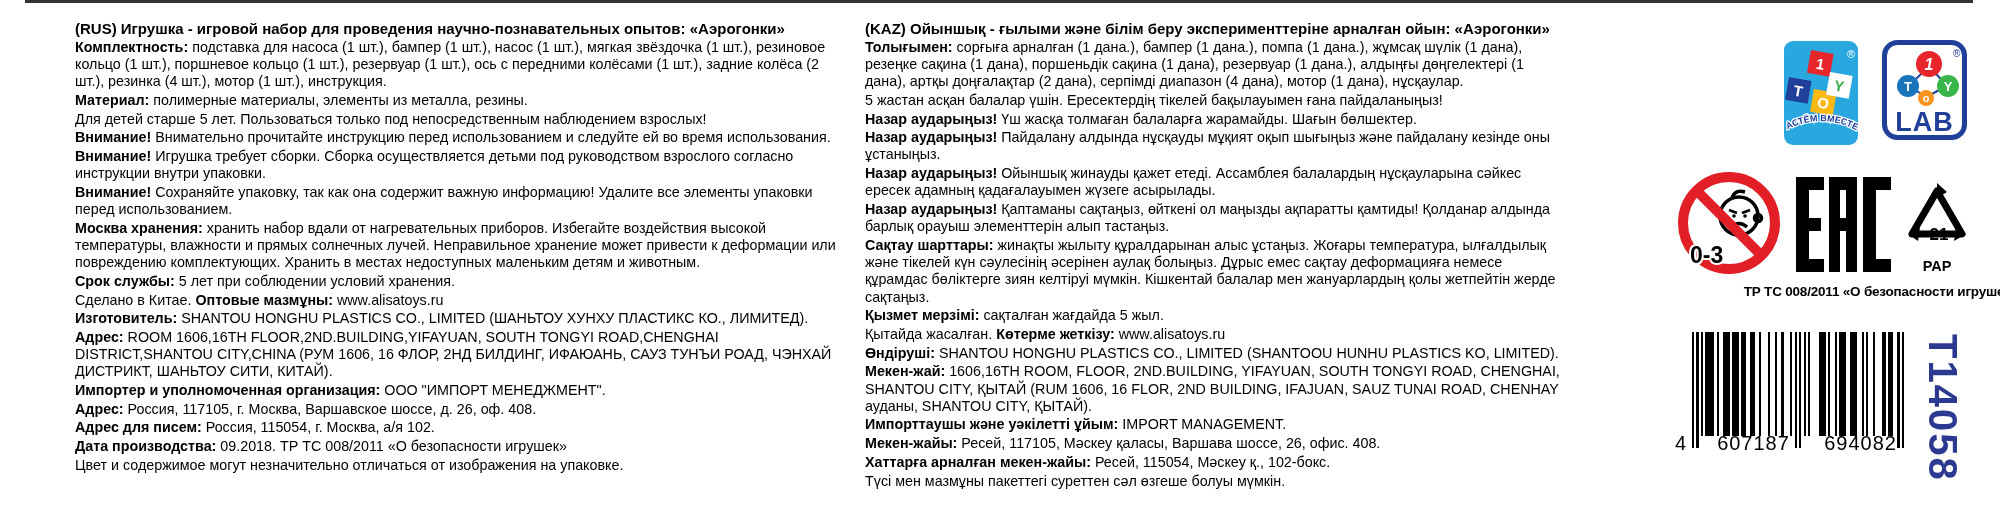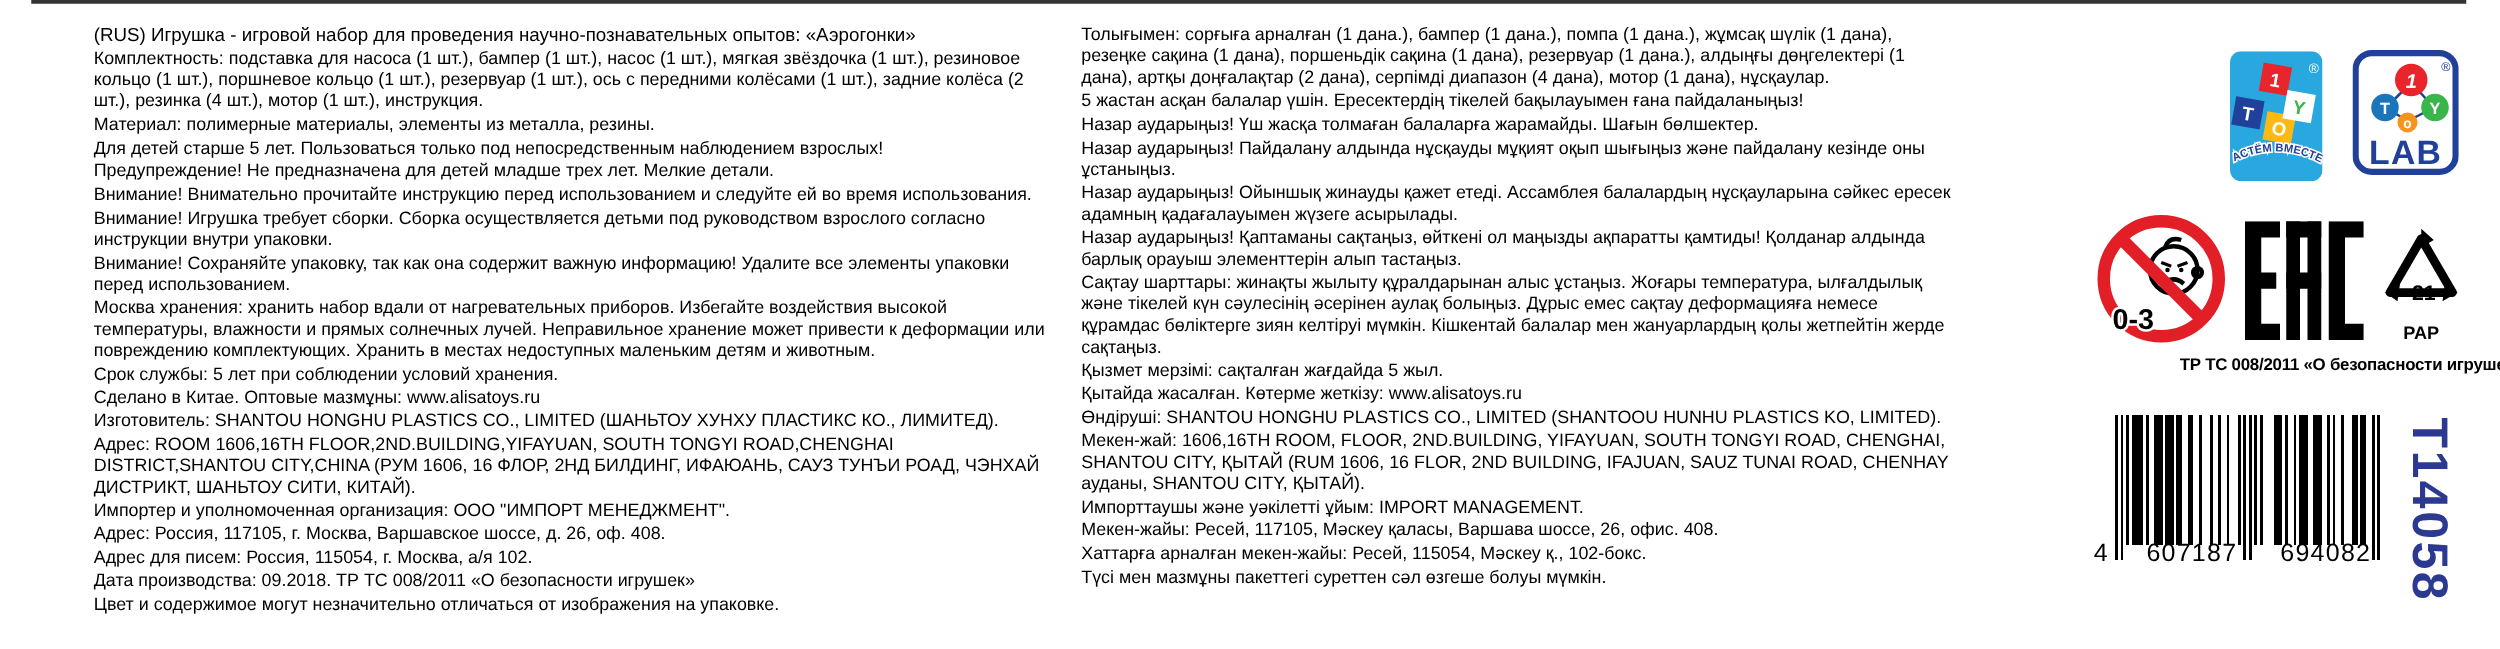--- a/index.html
+++ b/index.html
@@ -4,21 +4,21 @@
 <style>
   html,body{margin:0;padding:0;background:#fff;}
   .page{position:relative;width:2000px;height:519px;background:#ffffff;overflow:hidden;
         font-family:"Liberation Sans",sans-serif;color:#000;}
   .top-rule{position:absolute;left:25px;top:0;width:1948px;height:3px;background:#333;}
   .col{position:absolute;top:20px;}
   #rus{left:75px;width:763px;}
   #kaz{left:865px;width:697px;}
   .col p{margin:0 0 1.5px 0;font-size:14.3px;line-height:17.2px;}
   .col p.p-title{font-size:15px;}
-  .col b{font-weight:normal;}
+  .col b{font-weight:bold;}
   svg{font-family:"Liberation Sans",sans-serif;}
   .badge{position:absolute;}
   .brand-logo{left:1784px;top:41px;}
   .lab-logo{left:1882px;top:40px;}
   .age-warning{left:1676px;top:170px;}
   .eac-mark{left:1796px;top:177px;}
   .recycle-mark{left:1906px;top:183px;}
   .compliance{position:absolute;left:1723px;top:284px;width:316px;text-align:center;
               font-weight:bold;font-size:13.5px;letter-spacing:-0.2px;}
   .barcode{position:absolute;left:1692px;top:332px;width:212px;height:135px;}
@@ -35,36 +35,36 @@
 <body>
 
 <div class="page">
   <div class="top-rule"></div>
 
   <div id="rus" class="col">
       <p class="p-title"><b>(RUS) Игрушка - игровой набор для проведения научно-познавательных опытов: «Аэрогонки»</b></p>
       <p><b>Комплектность:</b><span> подставка для насоса (1 шт.), бампер (1 шт.), насос (1 шт.), мягкая звёздочка (1 шт.), резиновое кольцо (1 шт.), поршневое кольцо (1 шт.), резервуар (1 шт.), ось с передними колёсами (1 шт.), задние колёса (2 шт.), резинка (4 шт.), мотор (1 шт.), инструкция.</span></p>
       <p><b>Материал:</b><span> полимерные материалы, элементы из металла, резины.</span></p>
       <p><span>Для детей старше 5 лет. Пользоваться только под непосредственным наблюдением взрослых!</span></p>
-      <p><b>Предупреждение!</b><span> Не предназначена для детей младше трех лет. Мелкие детали.</span></p>
       <p><b>Внимание!</b><span> Внимательно прочитайте инструкцию перед использованием и следуйте ей во время использования.</span></p>
       <p><b>Внимание!</b><span> Игрушка требует сборки. Сборка осуществляется детьми под руководством взрослого согласно инструкции внутри упаковки.</span></p>
       <p><b>Внимание!</b><span> Сохраняйте упаковку, так как она содержит важную информацию! Удалите все элементы упаковки перед использованием.</span></p>
       <p><b>Москва хранения:</b><span> хранить набор вдали от нагревательных приборов. Избегайте воздействия высокой температуры, влажности и прямых солнечных лучей. Неправильное хранение может привести к деформации или повреждению комплектующих. Хранить в местах недоступных маленьким детям и животным.</span></p>
       <p><b>Срок службы:</b><span> 5 лет при соблюдении условий хранения.</span></p>
       <p><span>Сделано в Китае. </span><b>Оптовые мазмұны:</b><span> www.alisatoys.ru</span></p>
       <p><b>Изготовитель:</b><span> SHANTOU HONGHU PLASTICS CO., LIMITED (ШАНЬТОУ ХУНХУ ПЛАСТИКС КО., ЛИМИТЕД).</span></p>
       <p><b>Адрес:</b><span> ROOM 1606,16TH FLOOR,2ND.BUILDING,YIFAYUAN, SOUTH TONGYI ROAD,CHENGHAI DISTRICT,SHANTOU CITY,CHINA (РУМ 1606, 16 ФЛОР, 2НД БИЛДИНГ, ИФАЮАНЬ, САУЗ ТУНЪИ РОАД, ЧЭНХАЙ ДИСТРИКТ, ШАНЬТОУ СИТИ, КИТАЙ).</span></p>
       <p><b>Импортер и уполномоченная организация:</b><span> ООО "ИМПОРТ МЕНЕДЖМЕНТ".</span></p>
       <p><b>Адрес:</b><span> Россия, 117105, г. Москва, Варшавское шоссе, д. 26, оф. 408.</span></p>
       <p><b>Адрес для писем:</b><span> Россия, 115054, г. Москва, а/я 102.</span></p>
       <p><b>Дата производства:</b><span> 09.2018. ТР ТС 008/2011 «О безопасности игрушек»</span></p>
       <p><span>Цвет и содержимое могут незначительно отличаться от изображения на упаковке.</span></p>
     </div>
   <div id="kaz" class="col">
+      <p class="p-title"><b>(KAZ) Ойыншық - ғылыми және білім беру эксперименттеріне арналған ойын: «Аэрогонки»</b></p>
       <p><b>Толығымен:</b><span> сорғыға арналған (1 дана.), бампер (1 дана.), помпа (1 дана.), жұмсақ шүлік (1 дана), резеңке сақина (1 дана), поршеньдік сақина (1 дана), резервуар (1 дана.), алдыңғы дөңгелектері (1 дана), артқы доңғалақтар (2 дана), серпімді диапазон (4 дана), мотор (1 дана), нұсқаулар.</span></p>
       <p><span>5 жастан асқан балалар үшін. Ересектердің тікелей бақылауымен ғана пайдаланыңыз!</span></p>
       <p><b>Назар аударыңыз!</b><span> Үш жасқа толмаған балаларға жарамайды. Шағын бөлшектер.</span></p>
       <p><b>Назар аударыңыз!</b><span> Пайдалану алдында нұсқауды мұқият оқып шығыңыз және пайдалану кезінде оны ұстаныңыз.</span></p>
       <p><b>Назар аударыңыз!</b><span> Ойыншық жинауды қажет етеді. Ассамблея балалардың нұсқауларына сәйкес ересек адамның қадағалауымен жүзеге асырылады.</span></p>
       <p><b>Назар аударыңыз!</b><span> Қаптаманы сақтаңыз, өйткені ол маңызды ақпаратты қамтиды! Қолданар алдында барлық орауыш элементтерін алып тастаңыз.</span></p>
       <p><b>Сақтау шарттары:</b><span> жинақты жылыту құралдарынан алыс ұстаңыз. Жоғары температура, ылғалдылық және тікелей күн сәулесінің әсерінен аулақ болыңыз. Дұрыс емес сақтау деформацияға немесе құрамдас бөліктерге зиян келтіруі мүмкін. Кішкентай балалар мен жануарлардың қолы жетпейтін жерде сақтаңыз.</span></p>
       <p><b>Қызмет мерзімі:</b><span> сақталған жағдайда 5 жыл.</span></p>
       <p><span>Қытайда жасалған. </span><b>Көтерме жеткізу:</b><span> www.alisatoys.ru</span></p>
       <p><b>Өндіруші:</b><span> SHANTOU HONGHU PLASTICS CO., LIMITED (SHANTOOU HUNHU PLASTICS KO, LIMITED).</span></p>

